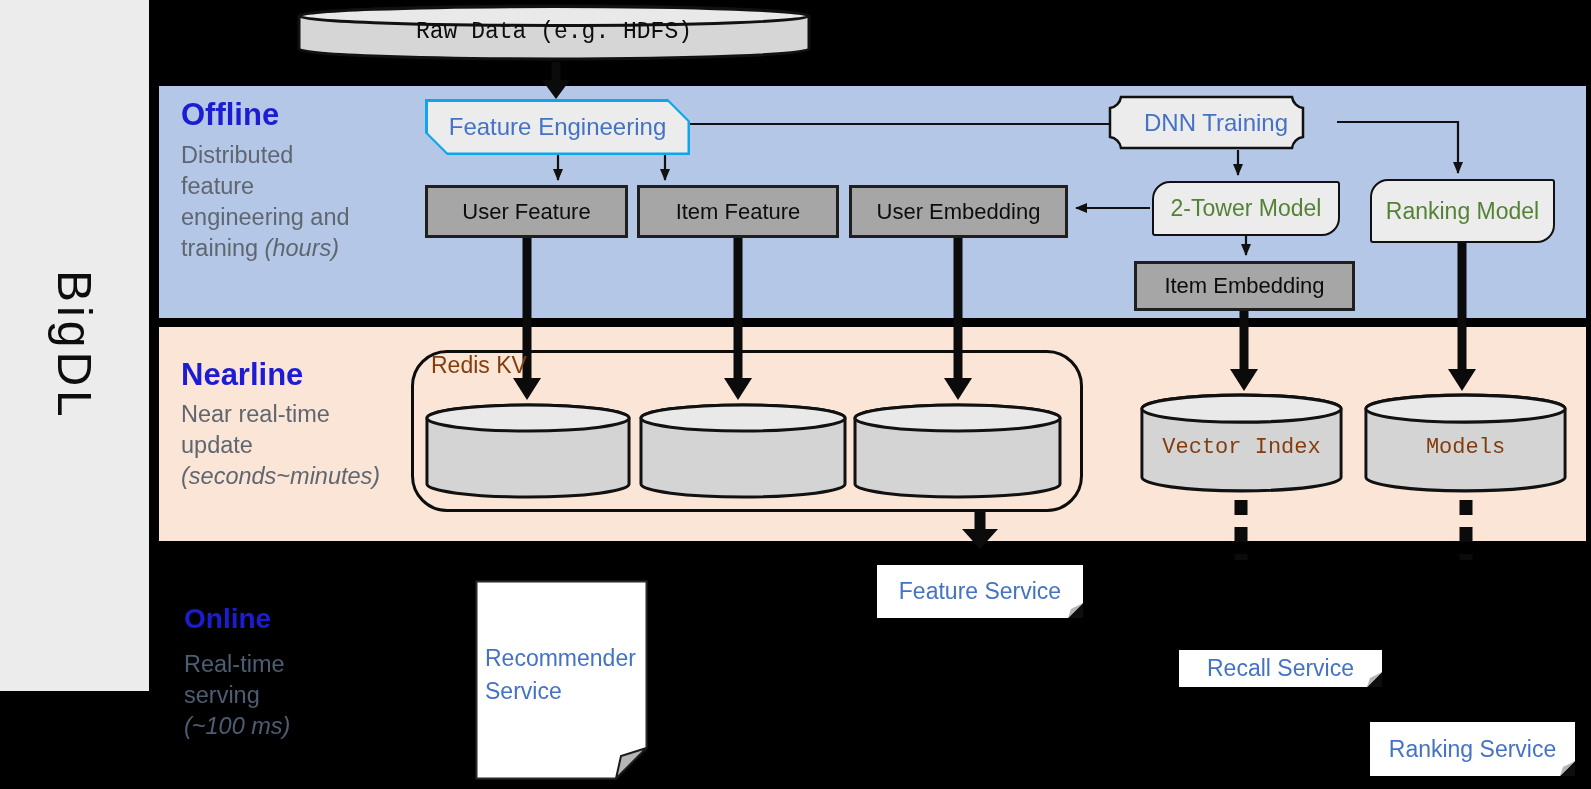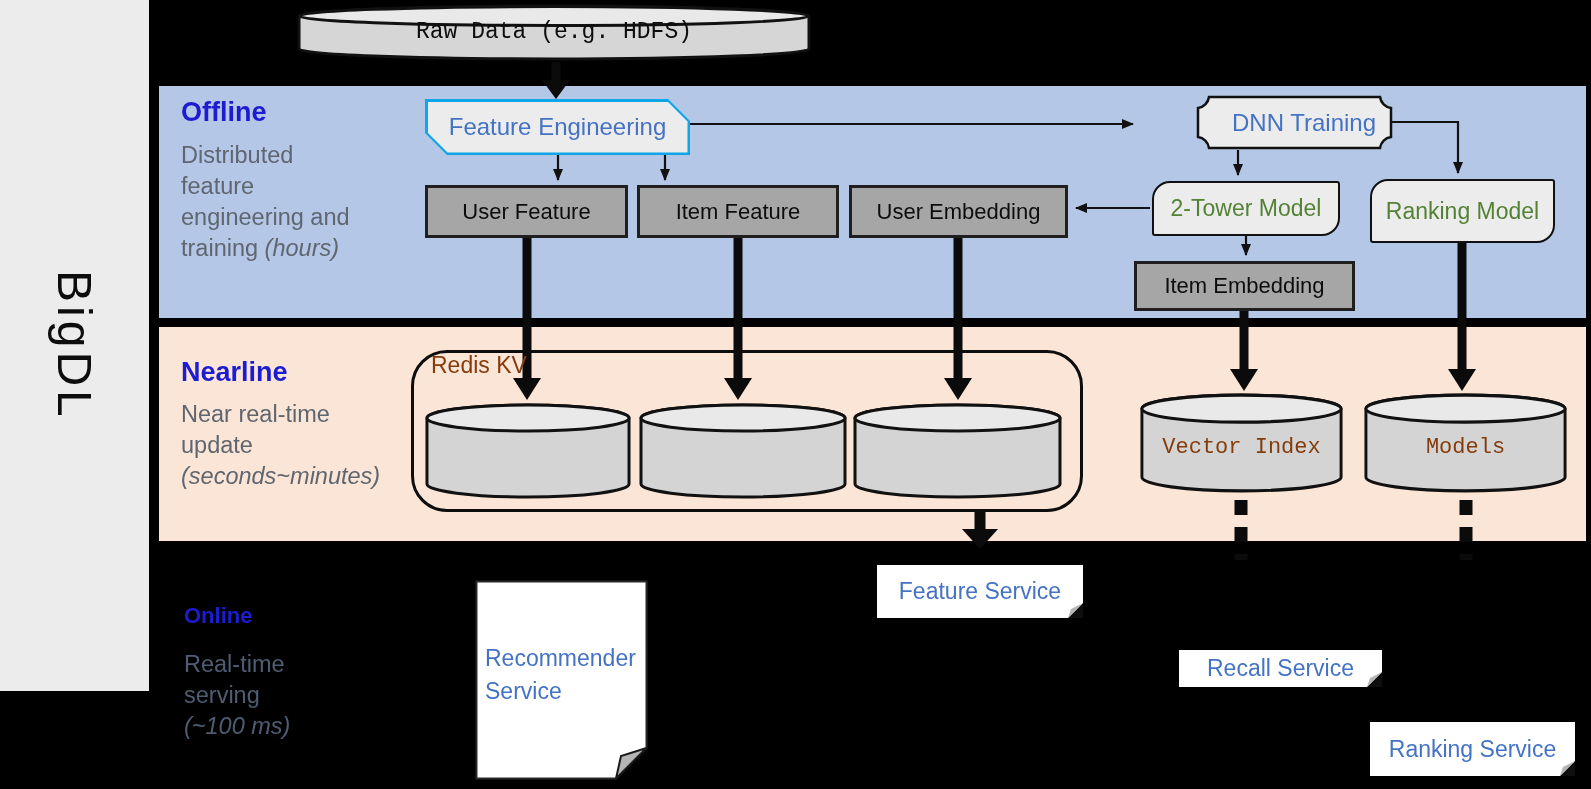--- a/index.html
+++ b/index.html
@@ -1,24 +1,24 @@
 <!DOCTYPE html>
 <html><head>
 <meta charset="utf-8">
 <style>
   html,body{margin:0;padding:0;background:#000;}
   #stage{position:relative;width:1591px;height:789px;background:#000;overflow:hidden;
          font-family:"Liberation Sans",sans-serif;}
   .band{position:absolute;left:159px;width:1427px;}
   #band-offline{top:86px;height:232px;background:#B4C7E7;}
   #band-nearline{top:327px;height:214px;background:#FBE5D6;}
-  .band-title{position:absolute;font-size:27px;font-weight:600;color:#1C1CD2;z-index:4;}
+  .band-title{position:absolute;font-size:31px;font-weight:600;color:#1C1CD2;z-index:4;}
   .band-desc{position:absolute;font-size:23.5px;line-height:31px;color:#5F6670;z-index:4;}
   .band-desc i{font-style:italic;}
-  #online-title{left:184px;top:603px;font-weight:700;font-size:22px;}
+  #online-title{left:184px;top:603px;font-weight:700;font-size:28px;}
   #online-desc{left:184px;top:649px;width:130px;color:#4F5D73;font-weight:500;}
   #bigdl-bar{left:3px;top:75px;width:149px;height:691px;background:#ECECEC;
              display:flex;align-items:center;justify-content:center;z-index:2;}
   #bigdl-bar .vtext{writing-mode:vertical-rl;font-size:48px;letter-spacing:4px;color:#0d0d0d;}
   .node{position:absolute;display:flex;align-items:center;justify-content:center;
         text-align:center;z-index:3;box-sizing:border-box;}
   .box-gray{background:#A6A6A6;border:3px solid #1f1f1f;color:#0d0d0d;font-size:22px;}
   .box-round{background:#ECECEC;border:2.5px solid #111;border-radius:18px 3px 18px 3px;
              color:#548235;font-size:23px;}
   .snip-outer{position:absolute;background:#0ea5e9;z-index:3;
@@ -122,21 +122,21 @@
     <svg width="516" height="58" viewBox="0 0 516 58">
         <use href="#sym-cyl-wide"></use>
       </svg>
     <div class="cyl-lbl" id="raw-label">Raw Data (e.g. HDFS)</div>
   </div>
 
   <div class="snip-outer" style="left:425px;top:99px;width:265px;height:56px">
     <div class="snip-inner">Feature Engineering</div>
   </div>
 
-  <div class="plaque" style="left:1196px;top:95px;width:216px;height:55px">
+  <div class="plaque" style="left:1108px;top:95px;width:216px;height:55px">
     <svg width="197" height="55" viewBox="0 0 197 55">
       <path d="M13,2 L184,2 A13,13 0 0 0 195,13 L195,42 A13,13 0 0 0 184,53 L13,53 A13,13 0 0 0 2,42 L2,13 A13,13 0 0 0 13,2 Z" fill="#ECECEC" stroke="#111" stroke-width="2.5"></path>
     </svg>
     <div class="lbl">DNN Training</div>
   </div>
 
   <div class="node box-gray" style="left:425px;top:185px;width:203px;height:53px">User Feature</div>
   <div class="node box-gray" style="left:637px;top:185px;width:202px;height:53px">Item Feature</div>
   <div class="node box-gray" style="left:849px;top:185px;width:219px;height:53px">User Embedding</div>
   <div class="node box-round" style="left:1152px;top:181px;width:188px;height:55px">2-Tower Model</div>

